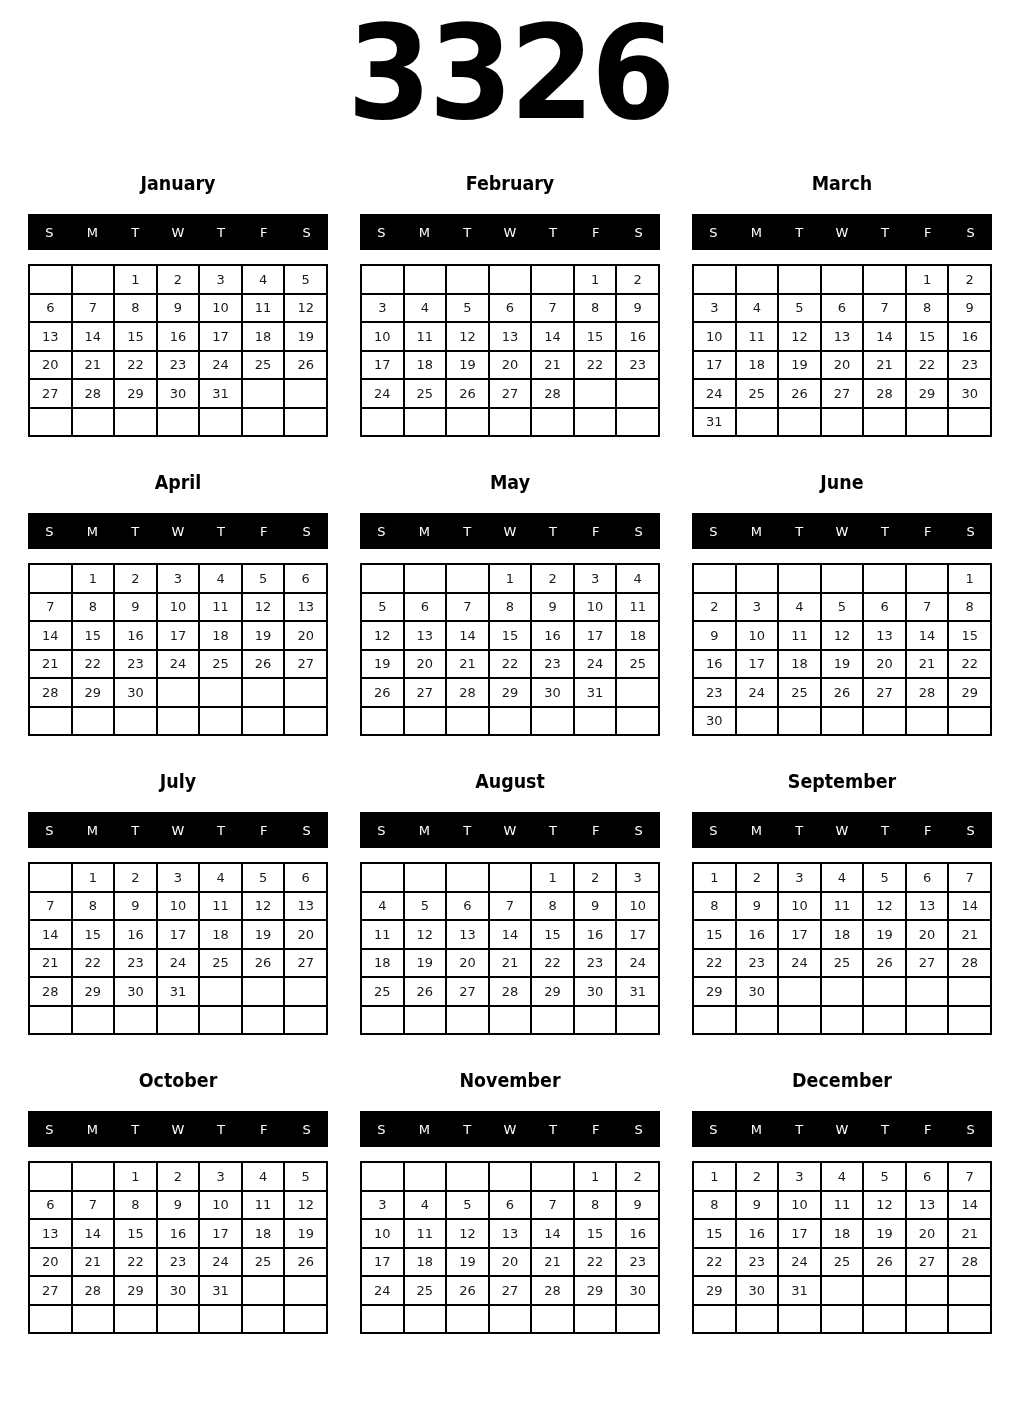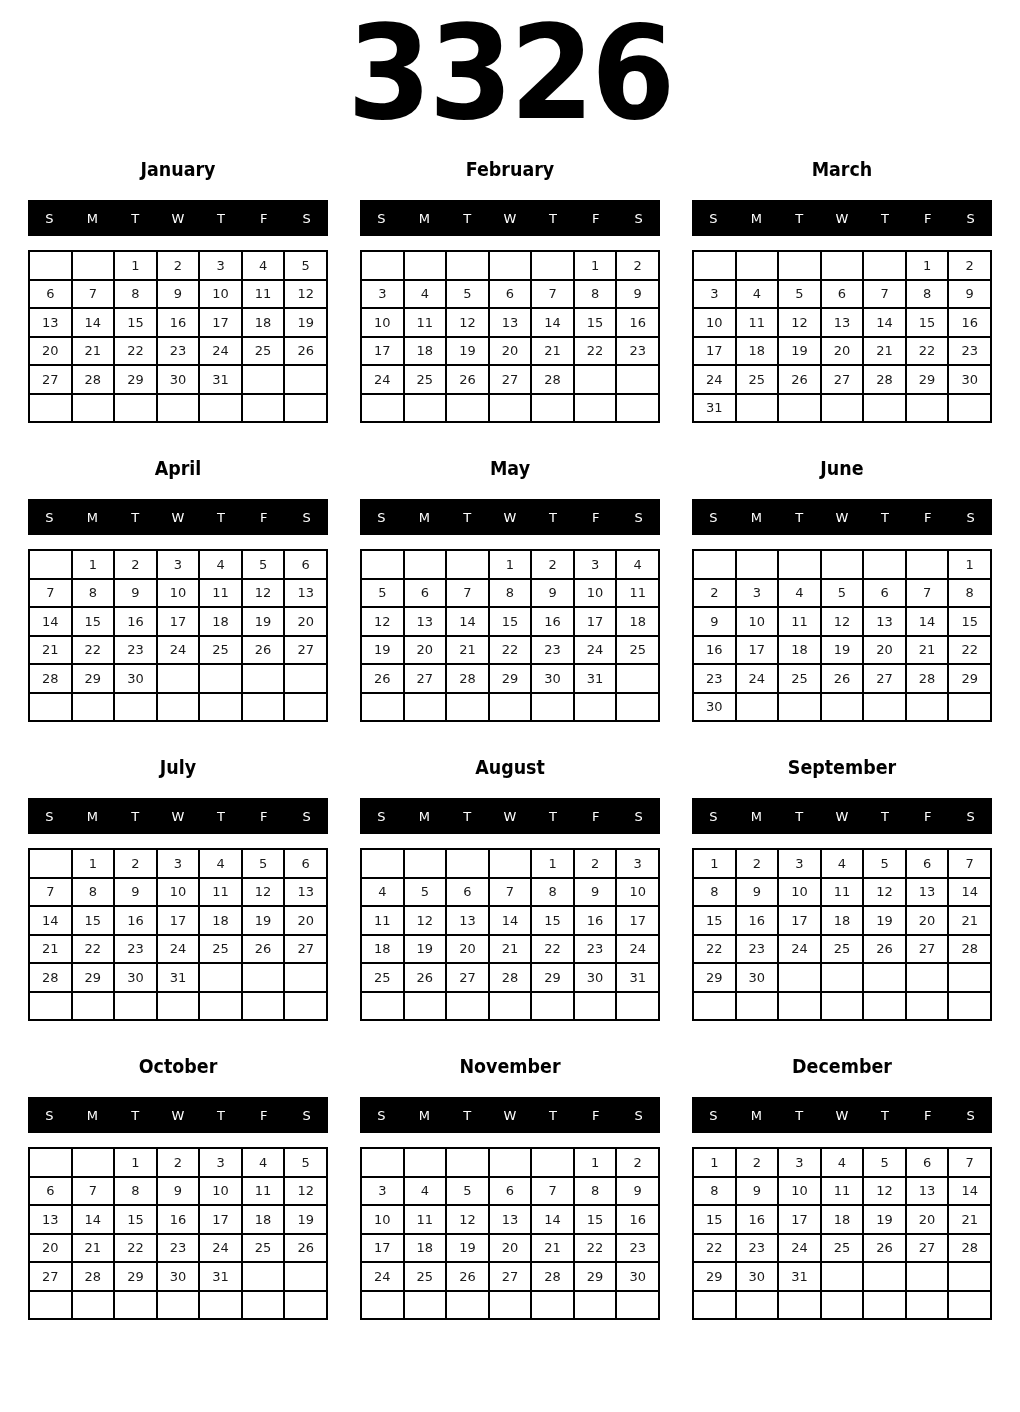--- a/index.html
+++ b/index.html
@@ -20,21 +20,21 @@
     color: #000;
     transform: scaleX(0.93);
     transform-origin: 50% 50%;
   }
   .months {
     display: grid;
     grid-template-columns: repeat(3, 300px);
     column-gap: 20px;
     row-gap: 13px;
     justify-content: center;
-    margin-top: 18px;
+    margin-top: 32px;
     gap: 32px;
   }
   .month { width: 300px; }
   .month-title {
     text-align: center;
     font-weight: bold;
     font-size: 19px;
     height: 26px;
     line-height: 26px;
     margin-bottom: 18px;

